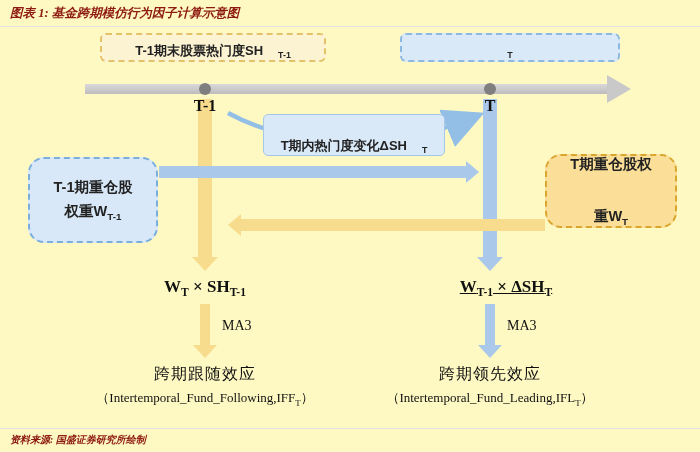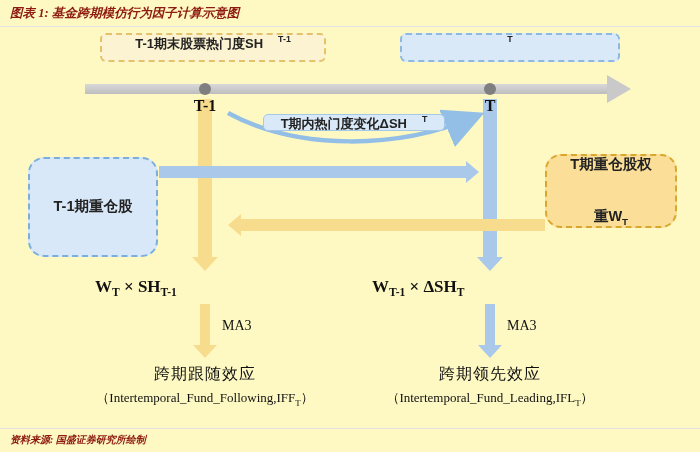--- a/index.html
+++ b/index.html
@@ -67,40 +67,40 @@
     border-left:13px solid #A9C8EA;}
   .h-left .hbody{left:13px;right:0;background:#F7DC8E;}
   .h-left .hhead{position:absolute;left:0;top:0;width:0;height:0;
     border-top:11px solid transparent;border-bottom:11px solid transparent;
     border-right:13px solid #F7DC8E;}
 
   
   .curve{position:absolute;left:0;top:0;pointer-events:none;}
 
   
-  .box{position:absolute;display:flex;align-items:flex-start;justify-content:center;
+  .box{position:absolute;display:flex;align-items:flex-end;justify-content:center;
     font-weight:bold;font-size:13px;color:#222;box-sizing:border-box;gap:15px;}
   .box-tl{left:100px;top:33px;width:226px;height:29px;background:#FCF3D2;
     border:2px dashed #E3C269;border-radius:6px;}
   .box-tr{left:400px;top:33px;width:220px;height:29px;background:#DAE9F8;
     border:2px dashed #8CB8E2;border-radius:6px;}
-  .box-delta{left:263px;top:114px;width:182px;height:17px;background:#D9E9F8;
+  .box-delta{left:263px;top:114px;width:182px;height:42px;background:#D9E9F8;
     border:1px solid #A6C8E8;border-radius:5px;}
 
   .wbox{position:absolute;display:flex;flex-direction:column;align-items:center;justify-content:center;
     font-weight:bold;font-size:14.5px;line-height:1.65;color:#222;box-sizing:border-box;text-align:center;}
-  .wbox-l{left:28px;top:157px;width:130px;height:100px;background:#D8E8F8;
+  .wbox-l{left:28px;top:157px;width:130px;height:86px;background:#D8E8F8;
     border:2.5px dashed #79AEDE;border-radius:16px;}
   .wbox-r{left:545px;top:154px;width:132px;height:74px;background:#FBDF98;
     border:2.5px dashed #D9A62E;border-radius:16px;gap:28px;}
 
   
-  .formula{position:absolute;top:277px;width:220px;
+  .formula{position:absolute;top:277px;width:220px;text-align:center;
     font-family:"Liberation Serif","DejaVu Serif",serif;font-size:17px;font-weight:600;color:#111;}
-  .f-left{left:95px;} .f-right{left:372px;}
+  .f-left{left:95px;} .f-right{left:396px;text-decoration:underline;}
 
   .ma3{position:absolute;top:318px;font-family:"Liberation Serif","DejaVu Serif",serif;
     font-size:14px;color:#111;}
   .ma3-l{left:222px;} .ma3-r{left:507px;}
 
   .res{position:absolute;width:320px;text-align:center;color:#111;}
   .res-l{left:45px;top:364px;} .res-r{left:330px;top:364px;}
   .res-cn{font-size:16px;letter-spacing:1px;margin-bottom:4px;}
   .res-en{font-family:"Liberation Serif","DejaVu Serif",serif;font-size:13px;}
 </style>
@@ -154,20 +154,23 @@
   <div class="box box-tr">
       <sub>T</sub>
   </div>
   <div class="box box-delta">
     <span>T期内热门度变化ΔSH</span>
       <sub>T</sub>
   </div>
 
   <div class="wbox wbox-l">
     <div>T-1期重仓股</div>
+    <div>
+      <span>权重W</span><sub>T-1</sub>
+    </div>
   </div>
   <div class="wbox wbox-r">
     <div>T期重仓股权</div>
     <div>
       <span>重W</span><sub>T</sub>
     </div>
   </div>
 
   <div class="formula f-left">
     <span>W</span><sub>T</sub><span> × SH</span><sub>T-1</sub>

